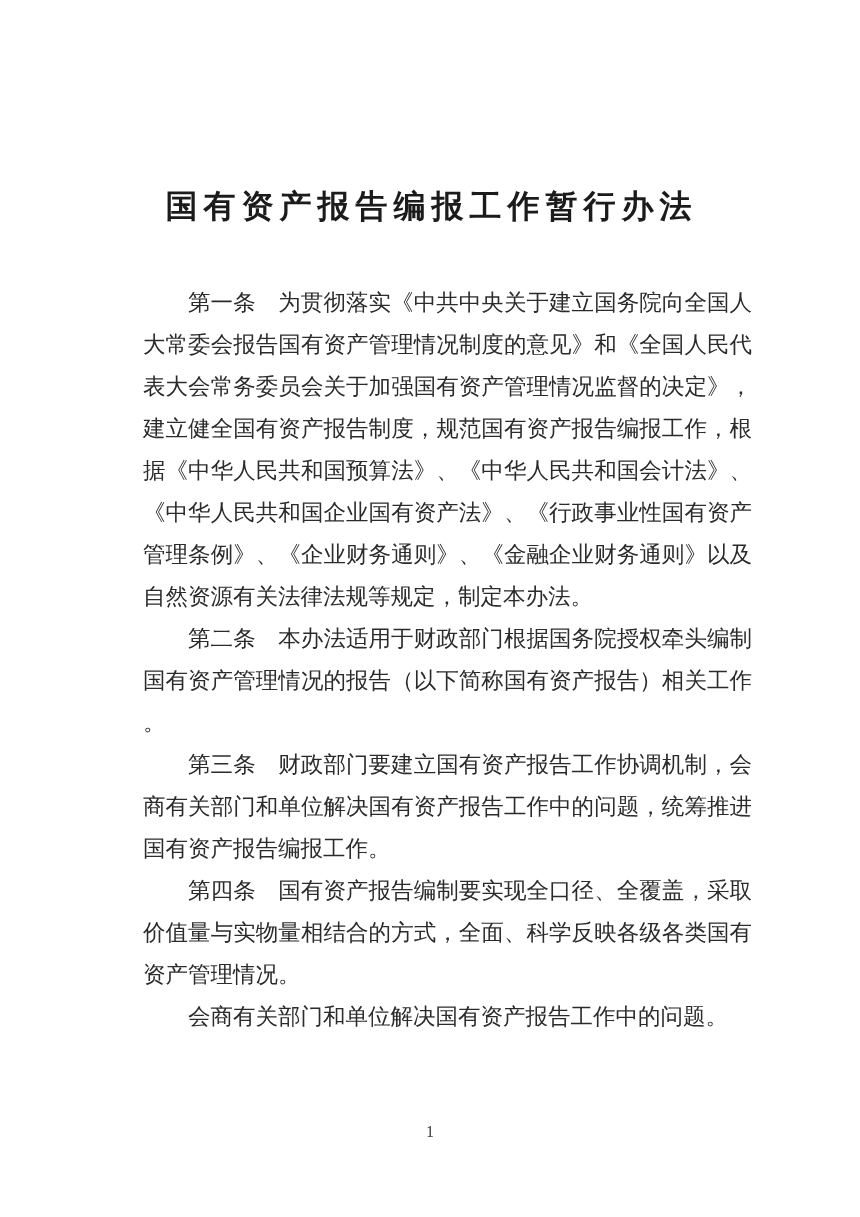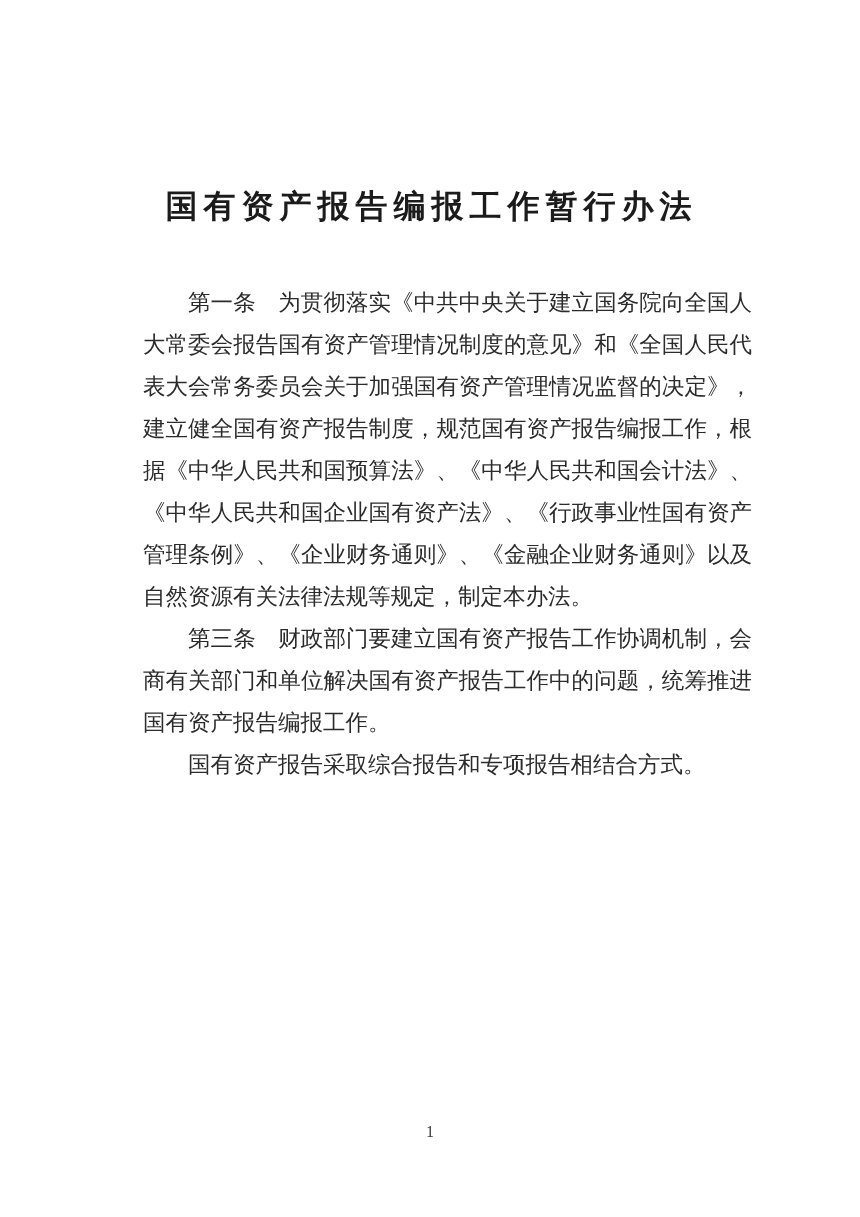--- a/index.html
+++ b/index.html
@@ -65,19 +65,21 @@
 </style>
 </head>
 <body>
 
 <div class="page">
 
   <h1 class="doc-title">国有资产报告编报工作暂行办法</h1>
 
   <div class="content">
     <p class="para">第一条　为贯彻落实《中共中央关于建立国务院向全国人大常委会报告国有资产管理情况制度的意见》和《全国人民代表大会常务委员会关于加强国有资产管理情况监督的决定》，建立健全国有资产报告制度，规范国有资产报告编报工作，根据《中华人民共和国预算法》、《中华人民共和国会计法》、《中华人民共和国企业国有资产法》、《行政事业性国有资产管理条例》、《企业财务通则》、《金融企业财务通则》以及自然资源有关法律法规等规定，制定本办法。</p>
+    <p class="para">第二条　本办法适用于财政部门根据国务院授权牵头编制国有资产管理情况的报告（以下简称国有资产报告）相关工作。</p>
     <p class="para">第三条　财政部门要建立国有资产报告工作协调机制，会商有关部门和单位解决国有资产报告工作中的问题，统筹推进国有资产报告编报工作。</p>
-    <p class="para">国有资产报告采取综合报告和专项报告相结合方式。</p>
+    <p class="para">第四条　国有资产报告编制要实现全口径、全覆盖，采取价值量与实物量相结合的方式，全面、科学反映各级各类国有资产管理情况。</p>
+    <p class="para">会商有关部门和单位解决国有资产报告工作中的问题。</p>
   </div>
 
   <div class="page-number">1</div>
 
 </div>
 
 </body></html>

